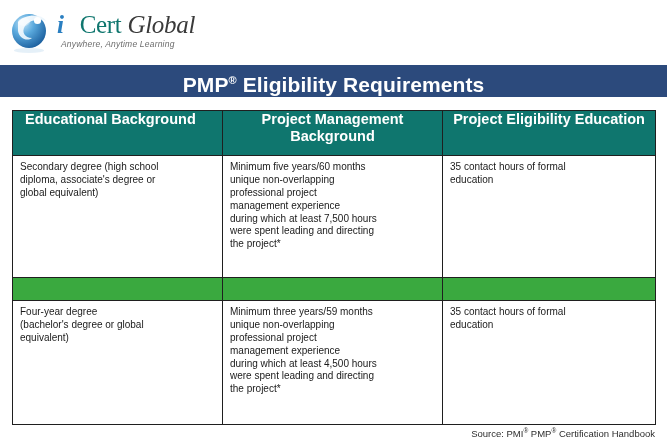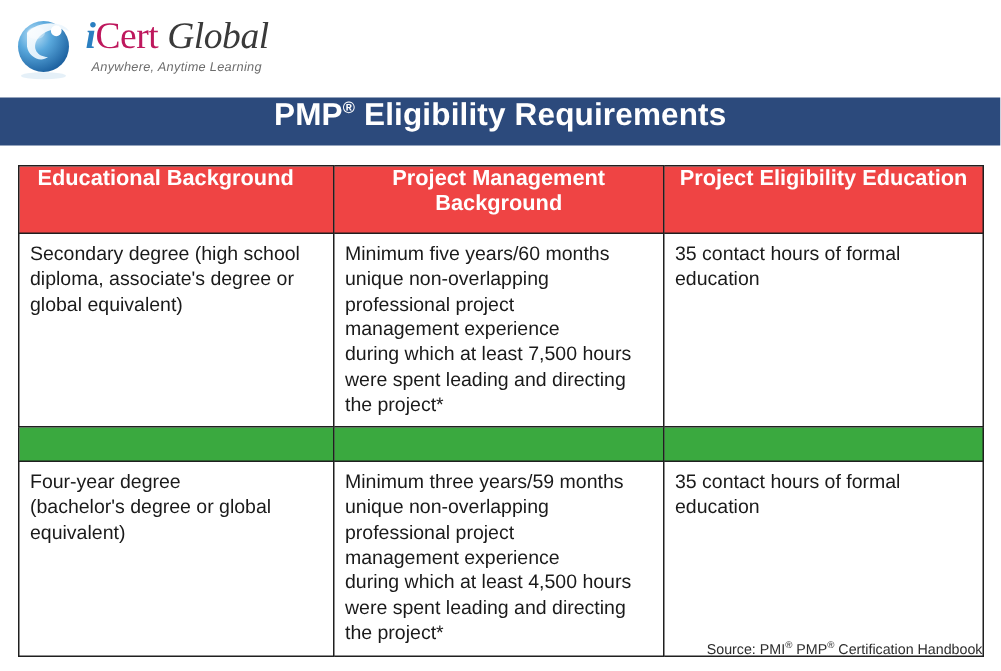--- a/index.html
+++ b/index.html
@@ -46,21 +46,22 @@
     font-weight: 400;
     letter-spacing: -0.3px;
     white-space: nowrap;
   }
   .logo-title .i-blue {
     color: #2a7fc1;
     font-style: italic;
     font-weight: 700;
   }
   .logo-title .cert {
-    color: #be185d;
+    color: #0f766e;
+    margin-left: 16px;
   }
   .logo-title .global {
     color: #3a3a3a;
     font-style: italic;
   }
   .logo-tagline {
     font-family: "Liberation Sans", sans-serif;
     font-size: 8.5px;
     color: #6d6d6d;
     font-style: italic;
@@ -72,21 +73,21 @@
 
   
   .title-bar {
     position: absolute;
     left: 0;
     top: 65px;
     width: 667px;
     height: 32px;
     background: #2c4a7c;
     display: flex;
-    align-items: flex-start;
+    align-items: flex-end;
     justify-content: center;
   }
   .title-bar .title-text {
     color: #ffffff;
     font-size: 21px;
     font-weight: 700;
     letter-spacing: 0.1px;
     white-space: nowrap;
   }
   .title-text sup {
@@ -112,37 +113,37 @@
   table.eligibility col.c3 { width: 213px; }
 
   table.eligibility th,
   table.eligibility td {
     border: 1px solid #1f1f1f;
     vertical-align: top;
     padding: 0;
   }
 
   thead th {
-    background: #ef4444;
+    background: #0f766e;
     color: #ffffff;
     font-size: 14.5px;
     font-weight: 700;
     text-align: center;
     vertical-align: middle;
     height: 44px;
     padding: 3px 6px;
     line-height: 1.18;
   }
   thead th.left-head {
     text-align: left;
     padding-left: 12px;
   }
 
   tbody td.body-cell {
-    font-size: 13px;
+    font-size: 10px;
     line-height: 1.29;
     padding: 5px 6px 6px 7px;
     background: #ffffff;
     white-space: pre-line;
   }
   tbody tr.row-a td.body-cell { height: 110px; }
   tbody tr.row-b td.body-cell { height: 112px; }
 
   tr.spacer-row td {
     background: #3aa93f;

